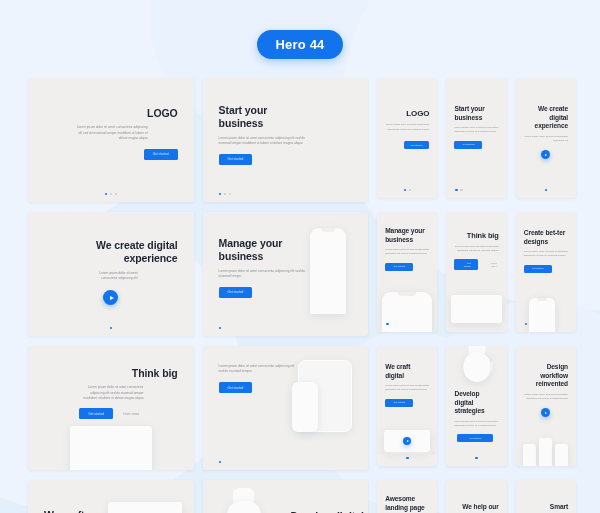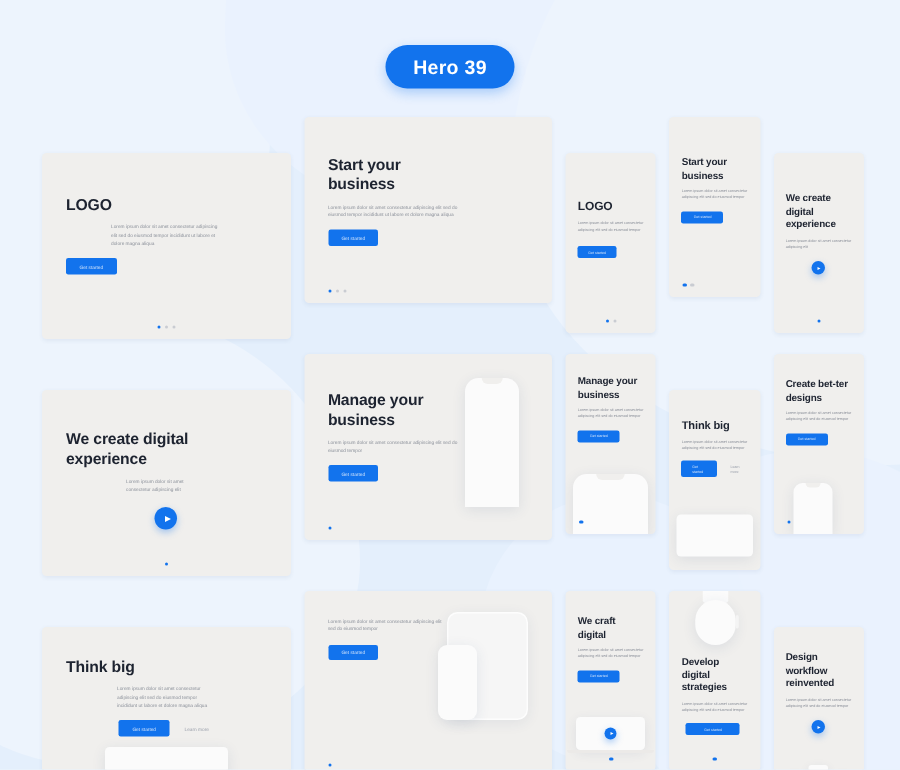--- a/index.html
+++ b/index.html
@@ -37,21 +37,21 @@
   .w-desk{width:175px;height:98px;}
   .w-mob{width:58px;height:98px;}
   .pad-d{padding:13px 16px;}
   .pad-m{padding:11px 8px;}
 
   
   .h-d{font-size:10.5px;font-weight:bold;color:#1d2330;line-height:1.28;letter-spacing:-.1px;}
   .h-m{font-size:6.6px;font-weight:bold;color:#1d2330;line-height:1.3;letter-spacing:-.1px;}
   .sub-d{font-size:3.2px;color:#8a8f99;line-height:1.65;margin-top:5px;filter:blur(.28px);}
   .sub-m{font-size:2.5px;color:#8a8f99;line-height:1.7;margin-top:4px;filter:blur(.25px);}
-  .center{text-align:left;margin-top:24px;}
+  .center{text-align:right;}
 
   
   .btn{display:inline-block;background:#1273ed;color:#cfe2fb;border-radius:1.5px;}
   .btn-d{font-size:3.2px;padding:3.4px 9px;margin-top:7px;filter:blur(.22px);}
   .btn-m{font-size:2.4px;padding:2.6px 7px;margin-top:6px;filter:blur(.22px);}
   .btn-ghost{background:transparent;color:#9aa0ab;}
   .btn-wide{display:block;text-align:center;padding-left:0;padding-right:0;}
   .btnrow{display:flex;gap:7px;align-items:center;justify-content:center;}
 
   .play{
@@ -92,21 +92,21 @@
 <div class="bg-layer">
   <div class="blob b1"></div>
   <div class="blob b2"></div>
   <div class="blob b3"></div>
   <div class="blob b4"></div>
   <div class="blob b5"></div>
   <div class="blob b6"></div>
 </div>
 
 <div class="badge-wrap">
-  <div class="badge">Hero 39</div>
+  <div class="badge">Hero 44</div>
 </div>
 
 <div class="grid">
 
   <div class="row">
 
     <div class="card w-desk pad-d center">
       <div class="h-d" style="margin-top:16px;">LOGO</div>
       <div class="sub-d" style="padding:0 30px;">Lorem ipsum dolor sit amet consectetur adipiscing elit sed do eiusmod tempor incididunt ut labore et dolore magna aliqua</div>
       <div class="btn btn-d">Get started</div>

